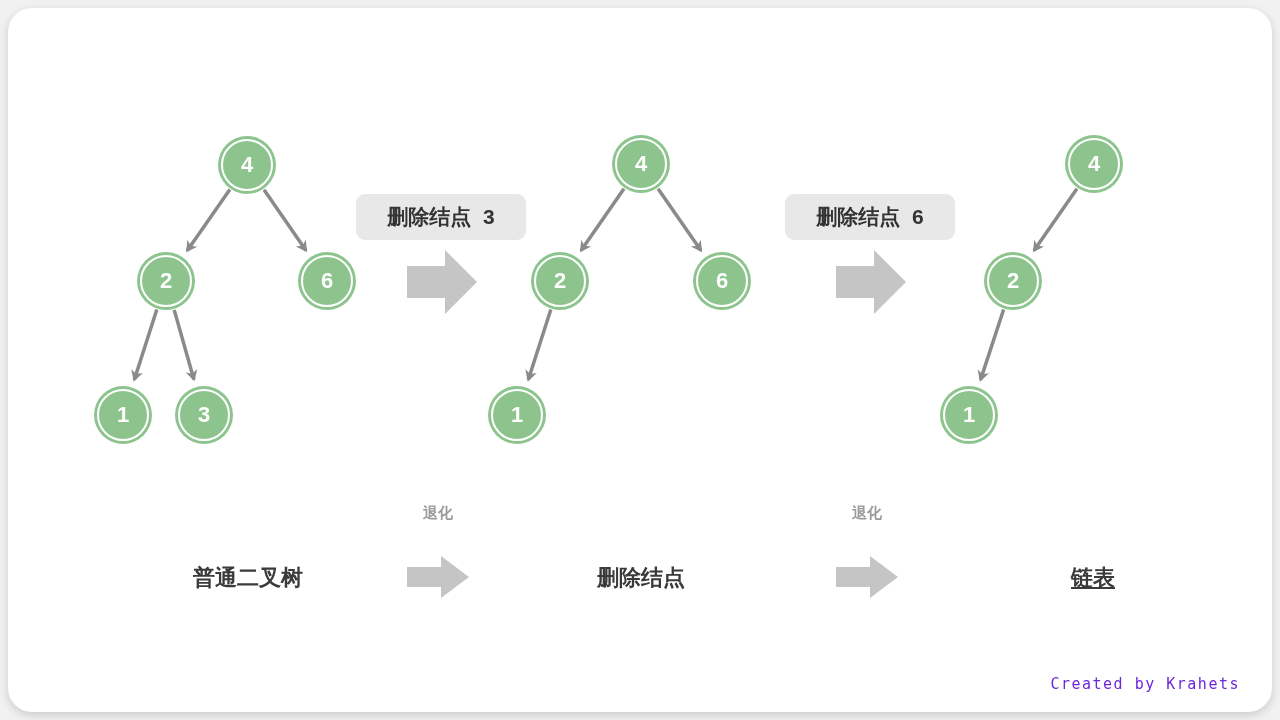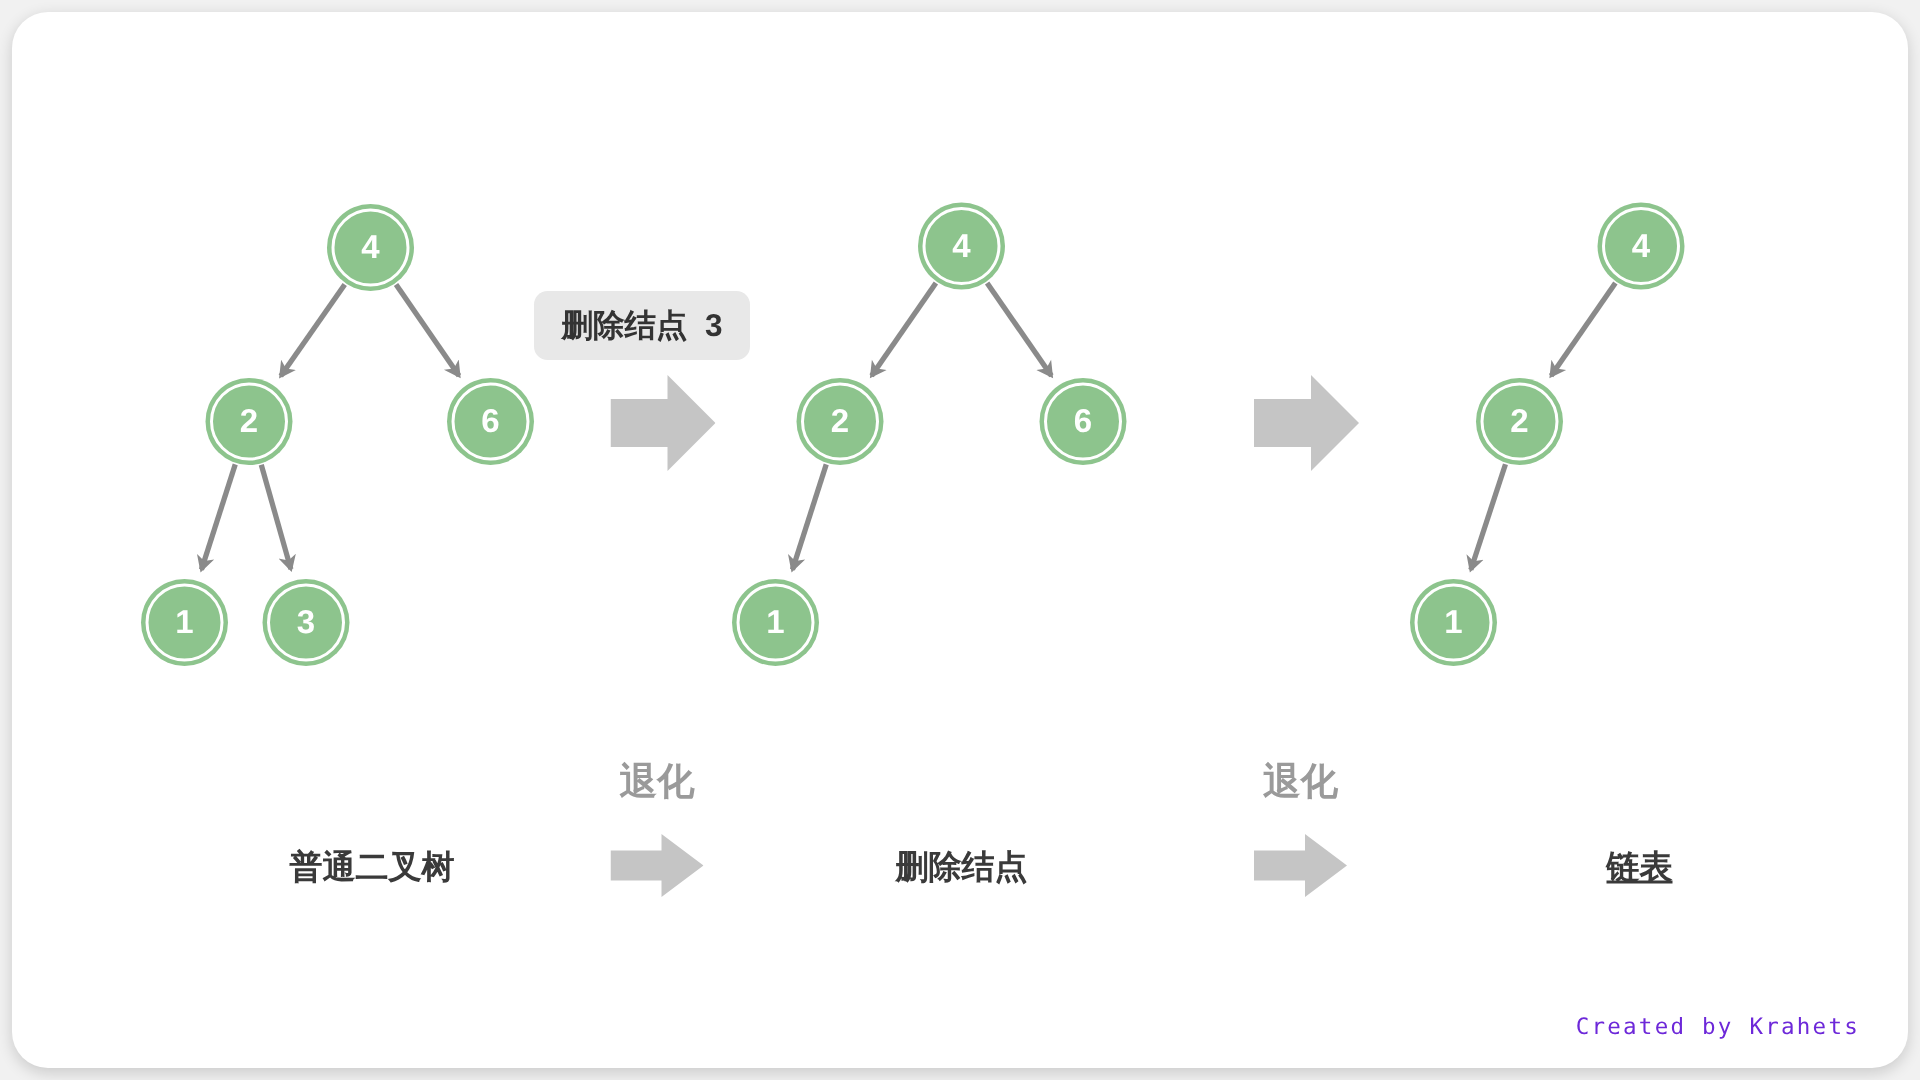--- a/index.html
+++ b/index.html
@@ -45,21 +45,21 @@
   }
   .node span {
     color: #ffffff;
     font-size: 22px;
     font-weight: bold;
     line-height: 1;
   }
   .delete-box {
     position: absolute;
     top: 194px;
-    width: 144px; height: 46px;
+    width: 170px; height: 46px;
     background: #e8e8e8;
     border-radius: 9px;
     display: flex;
     align-items: center;
     justify-content: center;
   }
   .delete-box span {
     font-size: 21px;
     font-weight: bold;
     color: #333333;
@@ -71,21 +71,21 @@
     position: absolute;
     top: 250px;
     width: 70px; height: 64px;
   }
   .block-arrow-top-1 { left: 407px; }
   .block-arrow-top-2 { left: 836px; }
   .degrade-label {
     position: absolute;
     top: 504px;
     transform: translateX(-50%);
-    font-size: 25px;
+    font-size: 15px;
     font-weight: bold;
     color: #9a9a9a;
     white-space: nowrap;
   }
   .degrade-1 { left: 438px; }
   .degrade-2 { left: 867px; }
   .block-arrow-bottom {
     position: absolute;
     top: 556px;
     width: 62px; height: 42px;
@@ -175,20 +175,23 @@
         <span>2</span>
       </div>
       <div class="node" style="left: 943px; top: 389px;">
         <span>1</span>
       </div>
     </div>
 
   <div class="delete-box delete-box-1">
     <span>删除结点  3</span>
   </div>
+  <div class="delete-box delete-box-2">
+    <span>删除结点  6</span>
+  </div>
 
   <svg class="block-arrow-top block-arrow-top-1" viewBox="0 0 70 64">
     <polygon points="0,16 38,16 38,0 70,32 38,64 38,48 0,48" fill="#c5c5c5"></polygon>
   </svg>
   <svg class="block-arrow-top block-arrow-top-2" viewBox="0 0 70 64">
     <polygon points="0,16 38,16 38,0 70,32 38,64 38,48 0,48" fill="#c5c5c5"></polygon>
   </svg>
 
   <div class="degrade-label degrade-1">退化</div>
   <div class="degrade-label degrade-2">退化</div>

